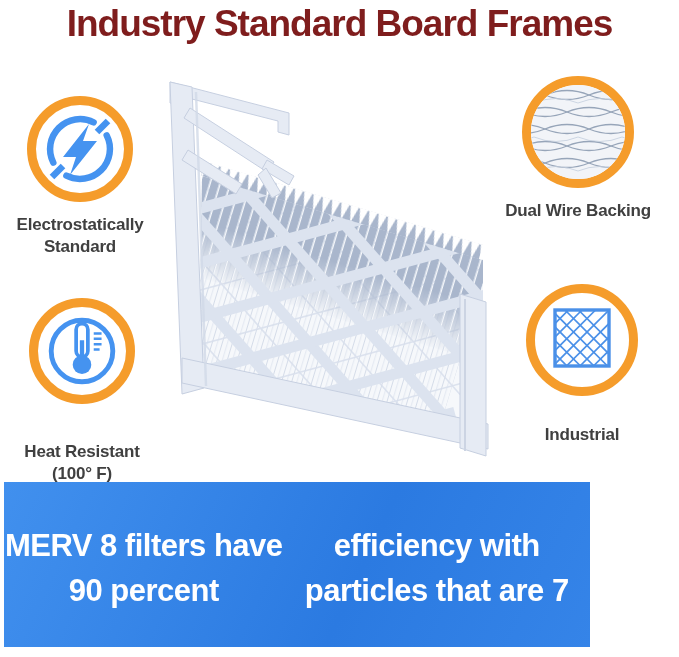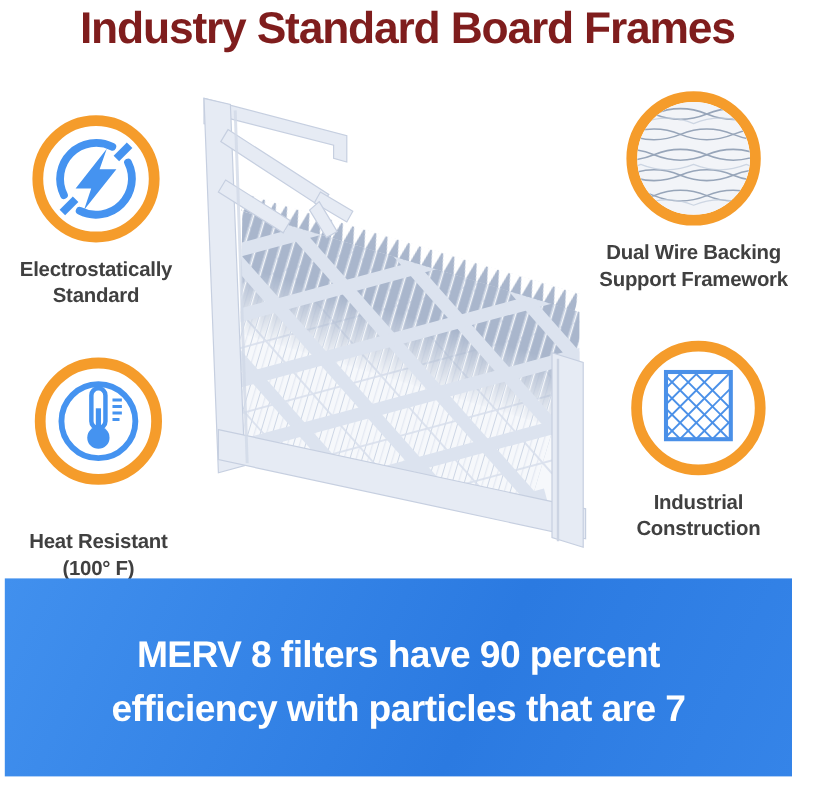--- a/index.html
+++ b/index.html
@@ -12,25 +12,25 @@
   .f2{left:498px;top:76px;width:160px;}
   .f3{left:7px;top:298px;width:150px;}
   .f4{left:502px;top:284px;width:160px;}
   .ring{box-sizing:content-box;border:9px solid #f59c2b;border-radius:50%;background:#fff;
         display:flex;align-items:center;justify-content:center;overflow:hidden;}
   .ring-sm{width:88px;height:88px;}
   .ring-lg{width:94px;height:94px;}
   .flabel{margin-top:12px;text-align:center;font-size:17px;font-weight:bold;
           color:#404040;line-height:22px;letter-spacing:-0.2px;}
   .f3 .flabel{margin-top:37px;}
-  .f4 .flabel{margin-top:12px;}
+  .f4 .flabel{margin-top:28px;}
   .filter-svg{position:absolute;left:142px;top:58px;}
-  .banner{position:absolute;left:4px;top:482px;width:656px;height:165px;
+  .banner{position:absolute;left:4px;top:482px;width:586px;height:165px;
           background:linear-gradient(115deg,#4190ee 0%,#2b7ae1 60%,#3584e8 100%);
-          display:flex;flex-direction:column;align-items:center;justify-content:center;
+          display:flex;flex-direction:row;align-items:center;justify-content:center;
           padding-top:6px;box-sizing:border-box;}
   .banner div{color:#ffffff;font-size:31px;font-weight:bold;line-height:45px;
               letter-spacing:-0.5px;text-align:center;}
 </style>
 </head>
 <body>
 
 <div class="page">
 
   <h1 class="title">Industry Standard Board Frames</h1>
@@ -154,21 +154,20 @@
         </g>
         <g stroke="#c3cedd" stroke-width="1" fill="none" opacity="0.8">
           <path d="M-41,18 q22,-9 44,0 q22,-9 44,0 q22,-9 44,0 q22,-9 44,0"></path>
           <path d="M-41,52 q22,9 44,0 q22,9 44,0 q22,9 44,0 q22,9 44,0"></path>
           <path d="M-41,86 q22,-9 44,0 q22,-9 44,0 q22,-9 44,0 q22,-9 44,0"></path>
         </g>
       </svg>
     </div>
     <div class="flabel">
       <span>Dual Wire Backing</span><br>
-      <span>Support Framework</span>
     </div>
   </div>
 
   <div class="feature f3">
     <div class="ring ring-sm">
       <svg width="88" height="88" viewBox="0 0 90 90">
         <circle cx="45" cy="45" r="31.5" fill="none" stroke="#4593f0" stroke-width="5"></circle>
         <rect x="39" y="17" width="12" height="34" rx="6" fill="#ffffff" stroke="#4593f0" stroke-width="3.8"></rect>
         <rect x="42.8" y="34" width="4.4" height="22" fill="#4593f0"></rect>
         <circle cx="45" cy="59" r="9.5" fill="#4593f0"></circle>
@@ -209,21 +208,20 @@
           <path d="M0,14 L86,100"></path>
             <path d="M0,27.5 L72,99.5"></path>
             <path d="M0,41 L59,100"></path>
           <path d="M0,54.5 L45,99.5"></path>
         </g>
         <rect x="20" y="17" width="54" height="56" fill="none" stroke="#4a90e8" stroke-width="3.4"></rect>
       </svg>
     </div>
     <div class="flabel">
       <span>Industrial</span><br>
-      <span>Construction</span>
     </div>
   </div>
 
   <div class="banner">
     <div>MERV 8 filters have 90 percent</div>
     <div>efficiency with particles that are 7</div>
   </div>
 
 </div>
 

